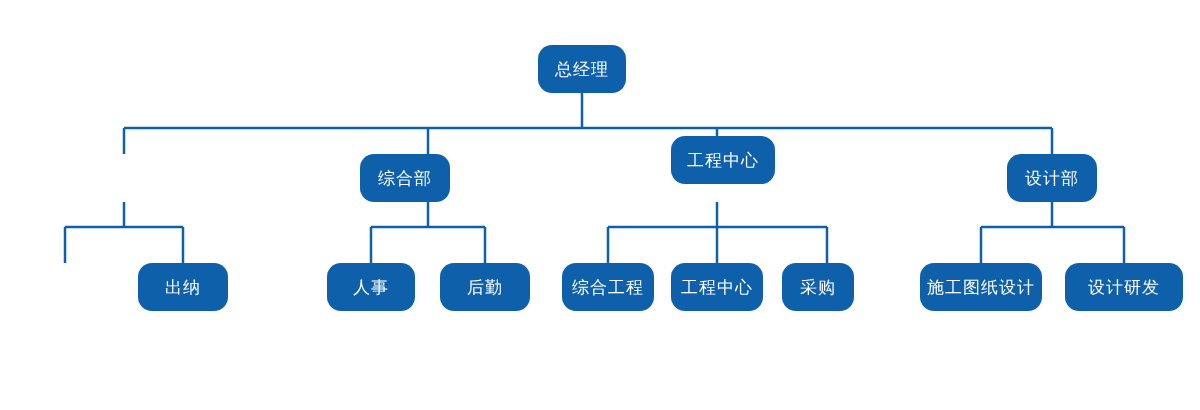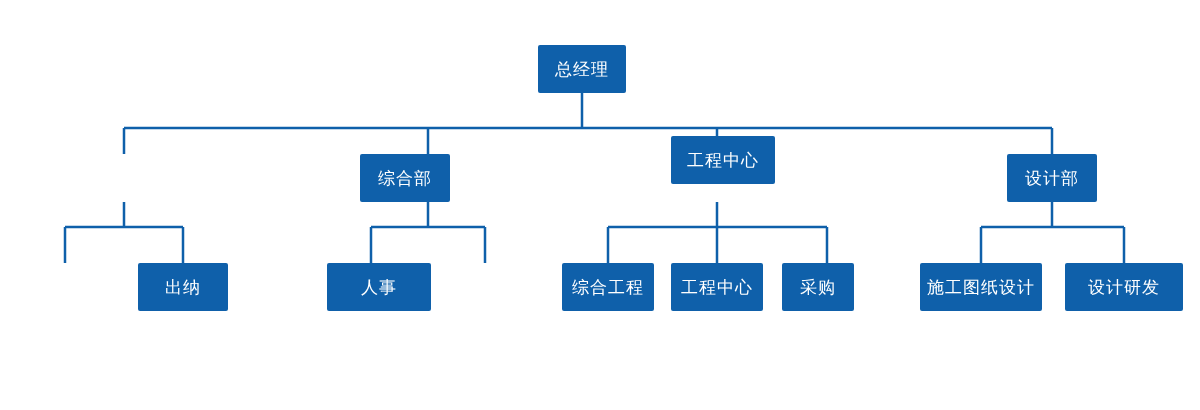--- a/index.html
+++ b/index.html
@@ -25,21 +25,21 @@
   .connectors path {
     fill: none;
     stroke: var(--line-color, #0F60AA);
     stroke-width: 2.5;
   }
   .node {
     position: absolute;
     height: 48px;
     background: var(--node-bg, #0F60AA);
     color: var(--node-text, #ffffff);
-    border-radius: 2px;
+    border-radius: 14px;
     display: flex;
     align-items: center;
     justify-content: center;
     font-size: 17px;
     letter-spacing: 1px;
     white-space: nowrap;
     box-sizing: border-box;
   }
 </style>
 </head>
@@ -61,21 +61,22 @@
   </svg>
 
   <div class="node" style="left:538px; top:45px; width:88px">总经理</div>
 
   <div class="node" style="left:360px; top:154px; width:90px">综合部</div>
   <div class="node" style="left:671px; top:136px; width:104px">工程中心</div>
   <div class="node" style="left:1007px; top:154px; width:90px">设计部</div>
 
   <div class="node" style="left:138px; top:263px; width:90px">出纳</div>
 
-  <div class="node" style="left:327px; top:263px; width:104px">人事</div>
+  <div class="node" style="left:327px; top:263px; width:88px">人事</div>
+  <div class="node" style="left:440px; top:263px; width:90px">后勤</div>
 
   <div class="node" style="left:562px; top:263px; width:92px">综合工程</div>
   <div class="node" style="left:671px; top:263px; width:92px">工程中心</div>
   <div class="node" style="left:782px; top:263px; width:72px">采购</div>
 
   <div class="node" style="left:1065px; top:263px; width:118px">设计研发</div>
   <div class="node" style="left:920px; top:263px; width:122px">施工图纸设计</div>
 
 </div>
 

